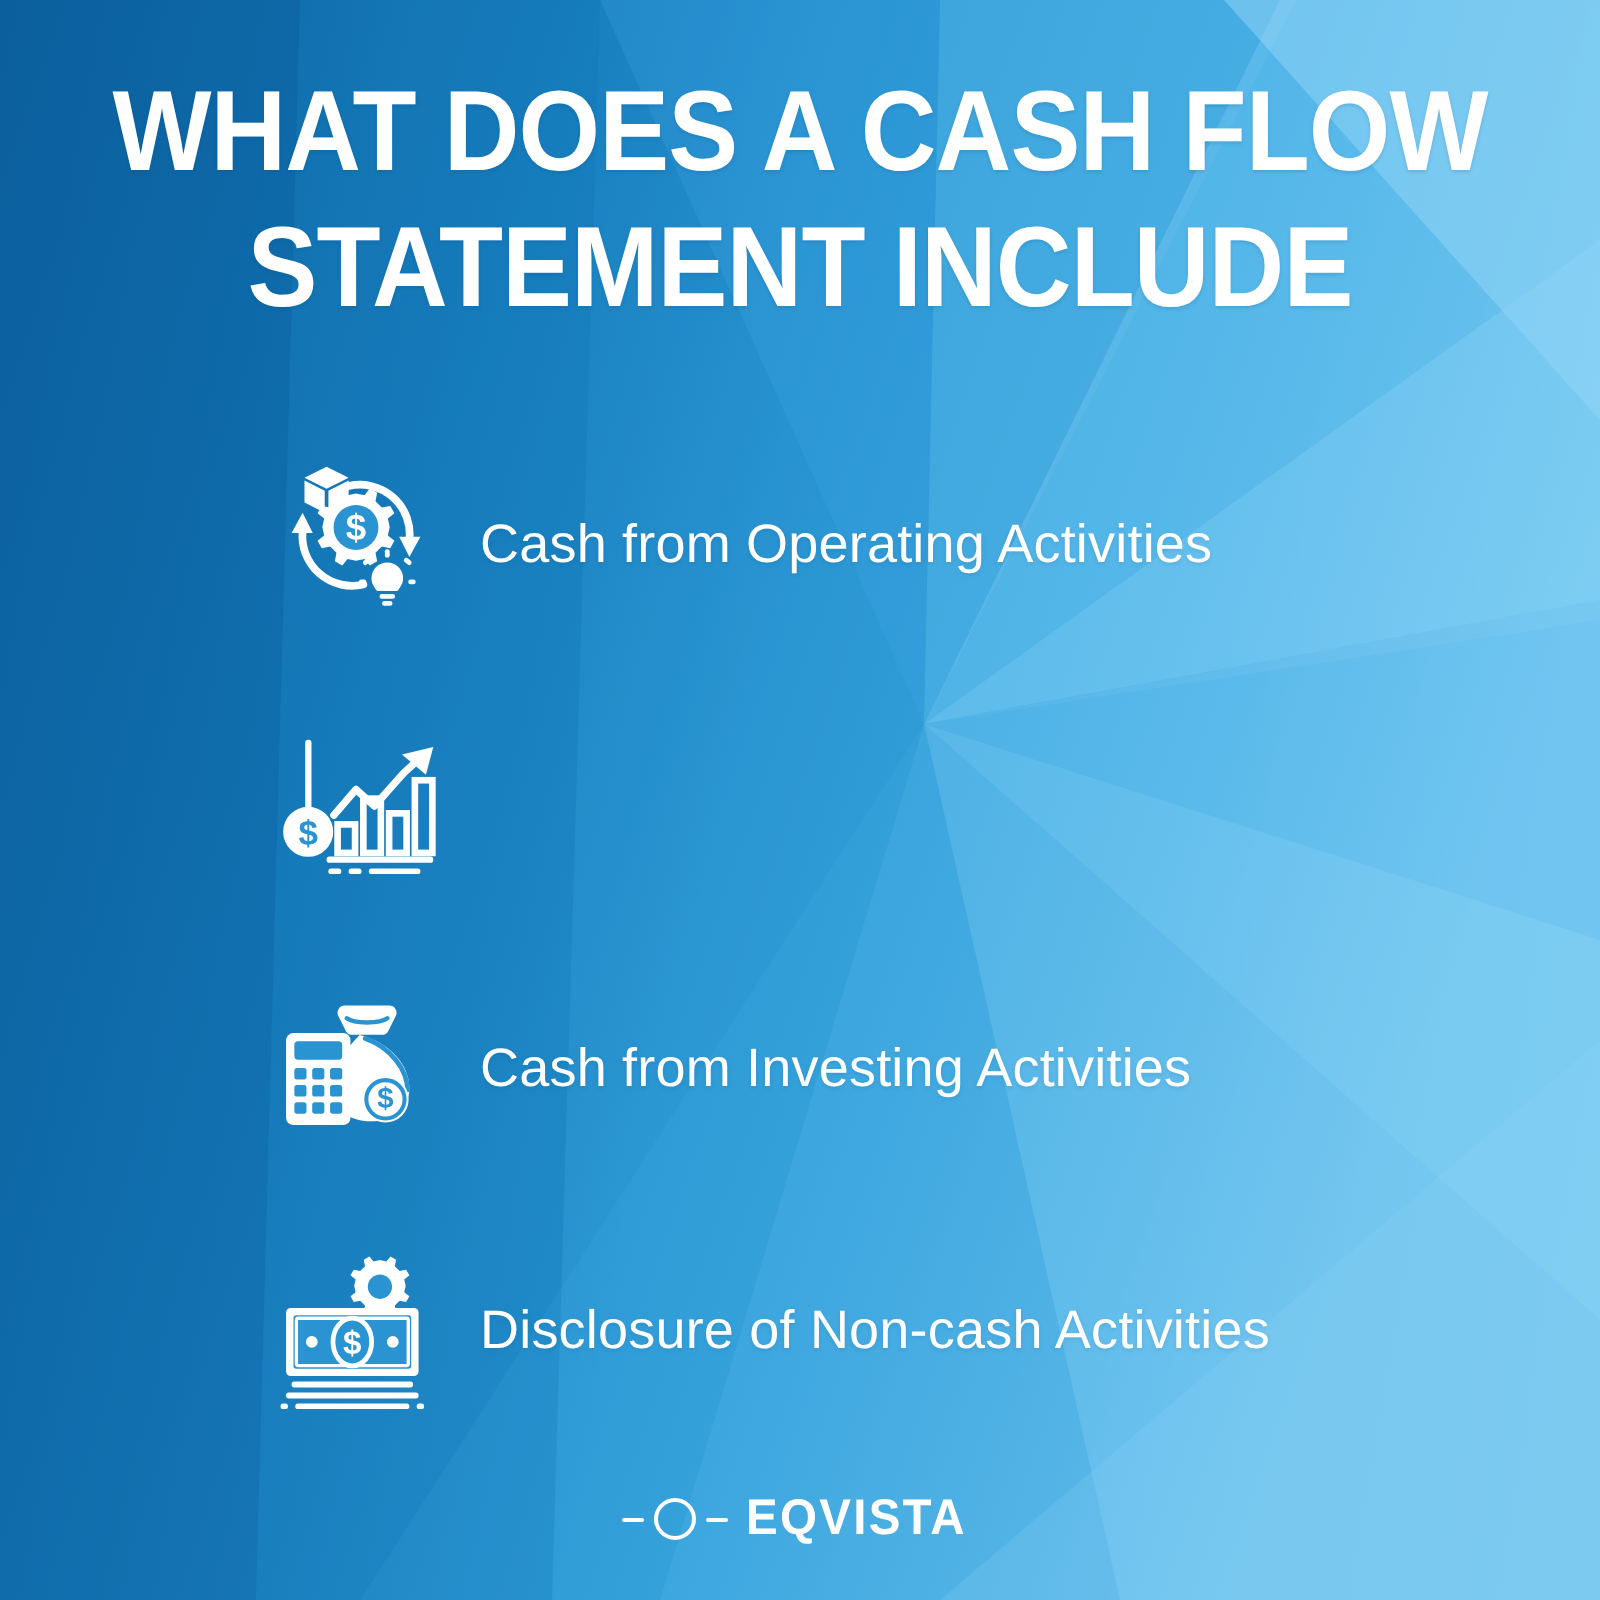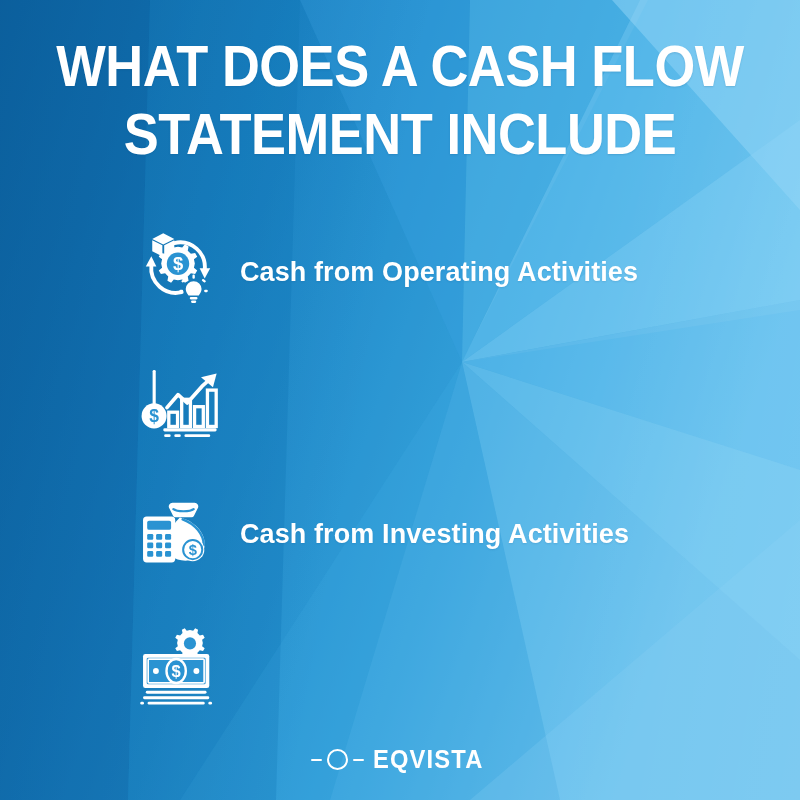--- a/index.html
+++ b/index.html
@@ -93,21 +93,21 @@
   }
   .item-icon svg {
     display: block;
     width: 92px;
     height: 92px;
   }
   .item-label {
     margin-left: 12px;
     color: #ffffff;
     font-size: 27px;
-    font-weight: 700;
+    font-weight: 400;
     letter-spacing: 0.1px;
     white-space: nowrap;
     text-shadow: 0 1px 2px rgba(10,70,120,0.13);
   }
 
   
   #brand {
     position: absolute;
     left: 0;
     bottom: 26px;
@@ -324,20 +324,21 @@
 
             <rect x="15" y="78" width="66" height="3.2" rx="1.5" fill="#ffffff"></rect>
             <rect x="12" y="84" width="72" height="3.2" rx="1.5" fill="#ffffff"></rect>
             <g fill="#ffffff">
               <rect x="9" y="90" width="4" height="3.0" rx="1.4"></rect>
               <rect x="17" y="90" width="62" height="3.0" rx="1.4"></rect>
               <rect x="83" y="90" width="4" height="3.0" rx="1.4"></rect>
             </g>
           </svg>
         </span>
+        <span class="item-label">Disclosure of Non-cash Activities</span>
       </li>
 
     </ul>
 
     <div id="brand">
       <span id="brand-mark">
         <span class="brand-dash"></span>
         <span class="brand-ring"></span>
         <span class="brand-dash"></span>
       </span>

